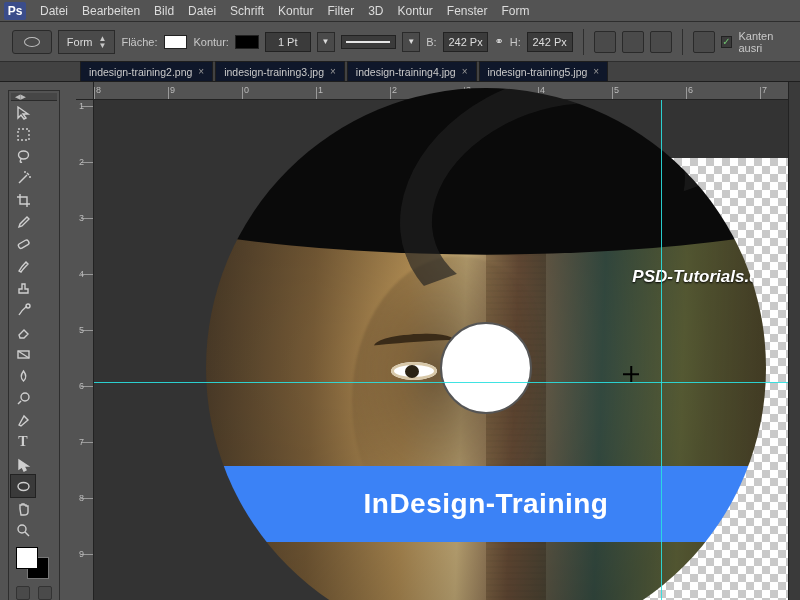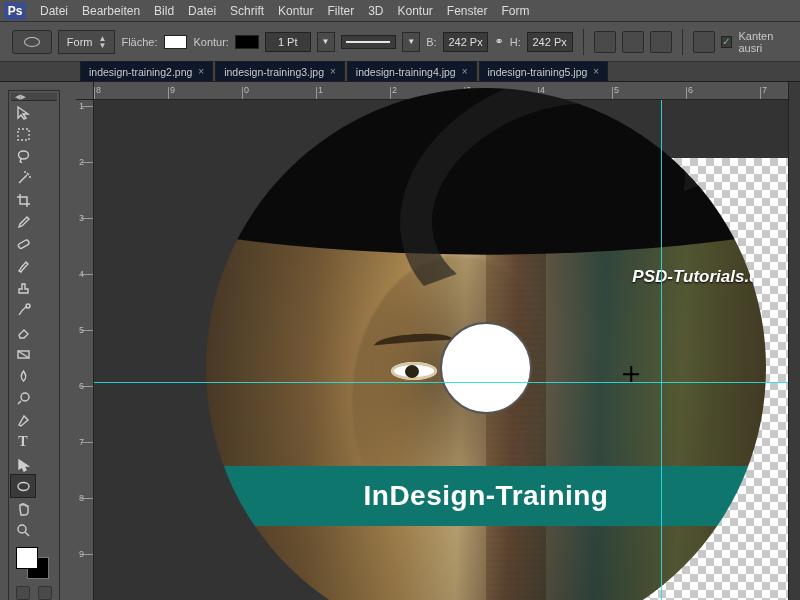--- a/index.html
+++ b/index.html
@@ -177,22 +177,22 @@
     position:absolute; left:30%; top:44%; width:80px; height:18px;
     border-top:8px solid #3a2b18; border-radius:50% 50% 0 0;
     transform:rotate(-4deg);
   }
   .disc .text-bg{
     position:absolute; left:50%; top:28px; width:60px; height:560px;
     background:repeating-linear-gradient(0deg,#6a5233 0 2px,#7c6140 2px 6px);
     opacity:.35; mix-blend-mode:multiply;
   }
   .disc .title-band{
-    position:absolute; left:0; right:0; top:67.5%; height:60px;
-    background:#0f766e; display:flex; align-items:center; justify-content:center;
+    position:absolute; left:0; right:0; top:67.5%; height:76px;
+    background:#3b82f6; display:flex; align-items:center; justify-content:center;
   }
   .disc .title-band span{
     color:#fff; font-family:"Arial Black","Segoe UI",sans-serif;
     font-weight:900; font-size:28px; letter-spacing:.5px;
   }
   .disc .hole{
     position:absolute; left:50%; top:50%; width:92px; height:92px;
     background:#fff; border:2px solid #555; border-radius:50%;
     transform:translate(-50%,-50%); z-index:5;
   }

